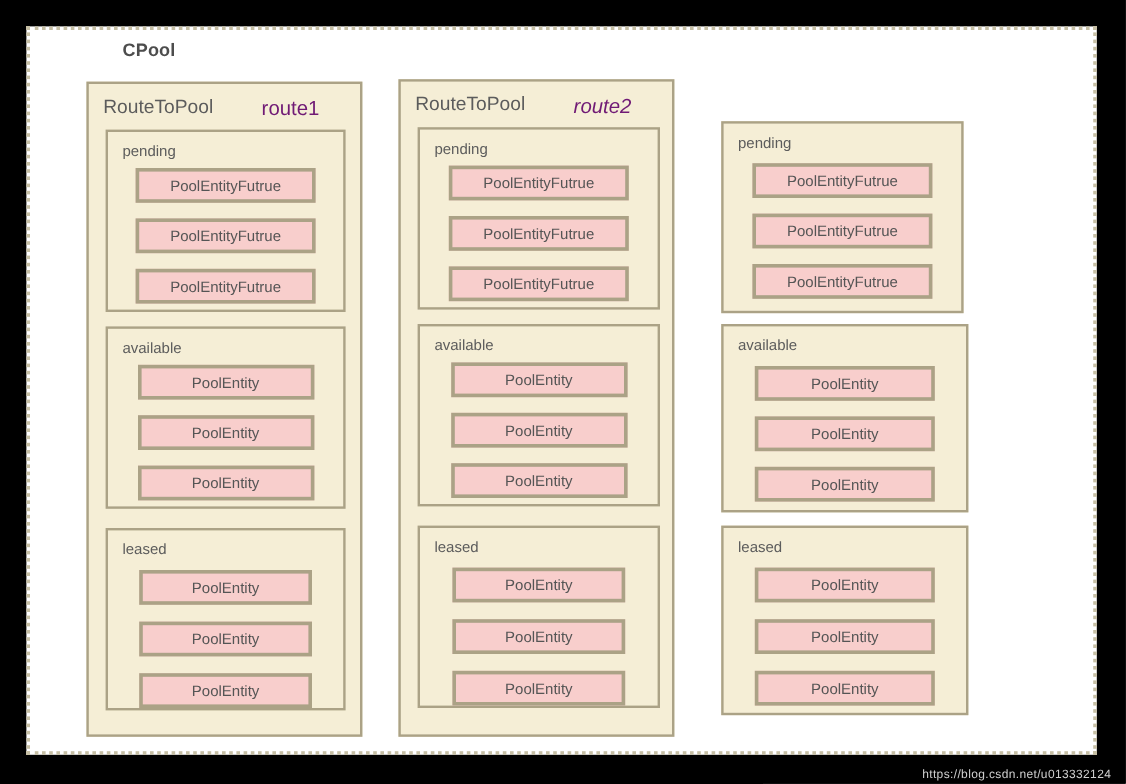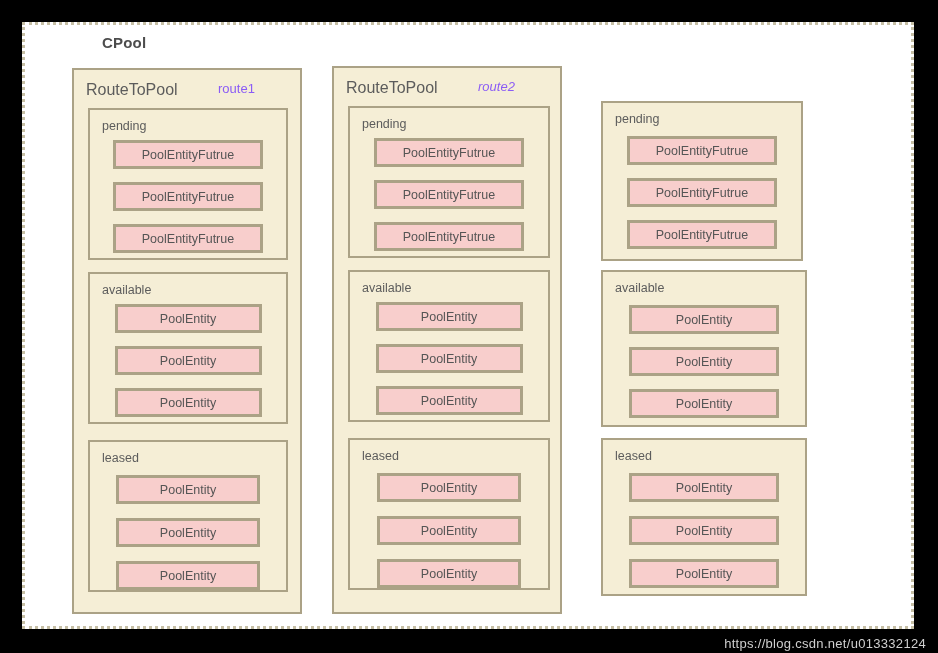--- a/index.html
+++ b/index.html
@@ -60,22 +60,22 @@
   .route-type {
     position: absolute;
     left: 0;
     top: 0;
     font-size: 16px;
     color: #5c5c5c;
   }
   .route-name {
     position: absolute;
     top: 0;
-    font-size: 13px;
-    color: #8b5cf6;
+    font-size: 17px;
+    color: #701a75;
   }
 
   
   .group-box {
     position: absolute;
     background: #f5eed6;
     border: 2px solid #aba286;
     box-sizing: border-box;
   }
   .group-label {
@@ -108,21 +108,21 @@
     font-size: 12.5px;
     color: #555555;
     white-space: nowrap;
   }
   .entity:last-child { margin-bottom: 0; }
 
   .watermark {
     position: absolute;
     right: 12px;
     bottom: 2px;
-    font-size: 13px;
+    font-size: 10px;
     color: #cfcfcf;
     letter-spacing: 0.3px;
     font-family: "Liberation Sans", sans-serif;
   }
 </style>
 </head>
 <body>
 
 <div id="stage">
 

